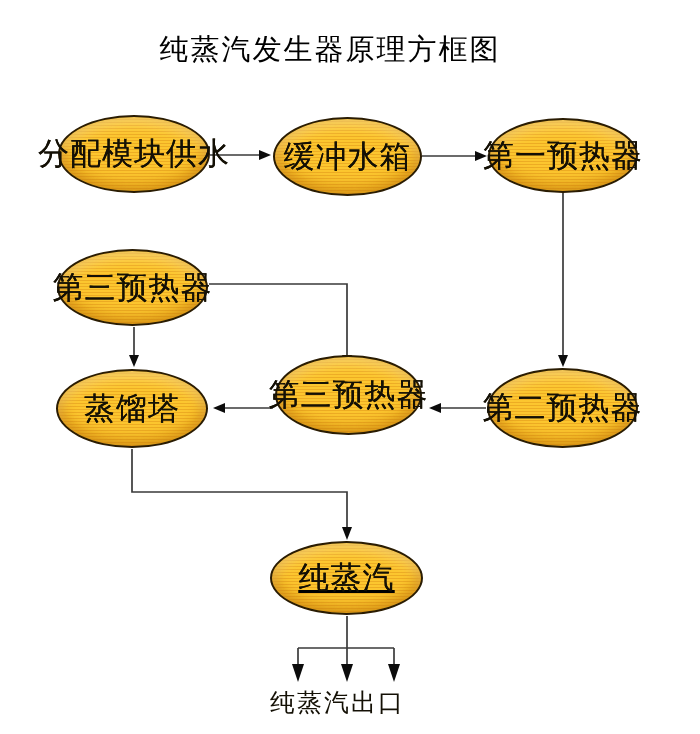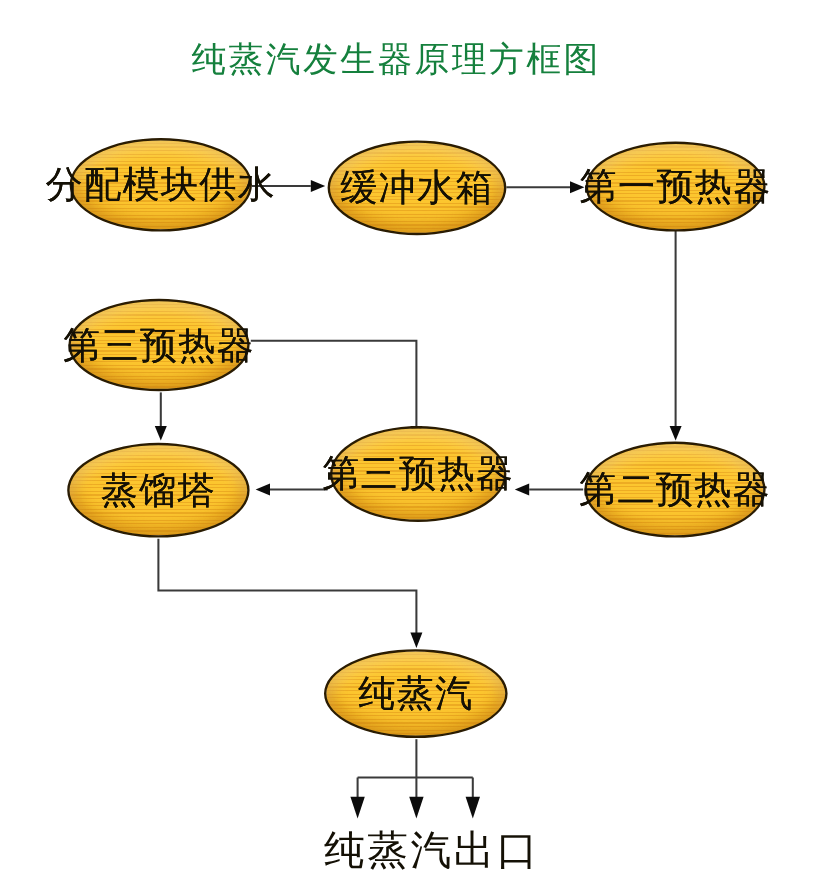--- a/index.html
+++ b/index.html
@@ -9,21 +9,21 @@
     background:#ffffff;
     font-family:"Liberation Serif","DejaVu Serif",serif;
     overflow:hidden;
   }
   .diagram-title{
     position:absolute;
     left:0;top:30px;width:660px;
     text-align:center;
     font-size:29px;
     letter-spacing:2px;
-    color:#15803d;
+    color:#000000;
     white-space:nowrap;
   }
   .node{
     position:absolute;
     border:2.5px solid #2a1c03;
     border-radius:50%;
     box-sizing:border-box;
     display:flex;
     align-items:center;
     justify-content:center;
@@ -45,31 +45,31 @@
     text-shadow:0 0 0.5px #141005;
   }
   
   .n-supply       {left:58px;  top:115px; width:152px; height:78px;}
   .n-buffer       {left:273px; top:117px; width:149px; height:79px;}
   .n-preheater1   {left:488px; top:118px; width:150px; height:75px;}
   .n-industrial   {left:57px;  top:249px; width:151px; height:77px;}
   .n-distillation {left:56px;  top:369px; width:152px; height:79px;}
   .n-preheater3   {left:275px; top:355px; width:147px; height:80px;}
   .n-preheater2   {left:487px; top:368px; width:151px; height:80px;}
-  .n-pure         {left:270px; top:541px; width:153px; height:74px;}
+  .n-pure         {left:270px; top:541px; width:153px; height:74px;text-decoration:underline;}
   .edges-svg{position:absolute;left:0;top:0;width:700px;height:734px;}
   .edges-svg path, .edges-svg line, .edges-svg polyline{
     stroke:#3a3a3a;stroke-width:1.7;fill:none;
   }
   .edges-svg polygon{fill:#0c0c0c;stroke:none;}
   .outlet-label{
     position:absolute;
     left:270px;top:686px;width:160px;
     text-align:left;
-    font-size:34px;
+    font-size:25px;
     letter-spacing:2px;
     color:#141005;
     white-space:nowrap;
   }
 </style>
 </head>
 <body>
 
 <div id="canvas">
 

